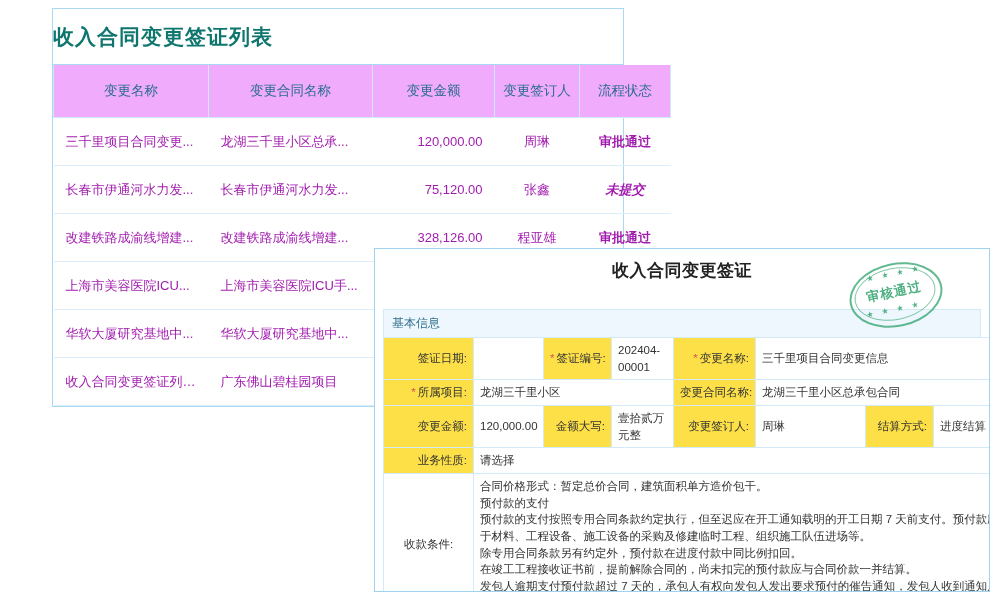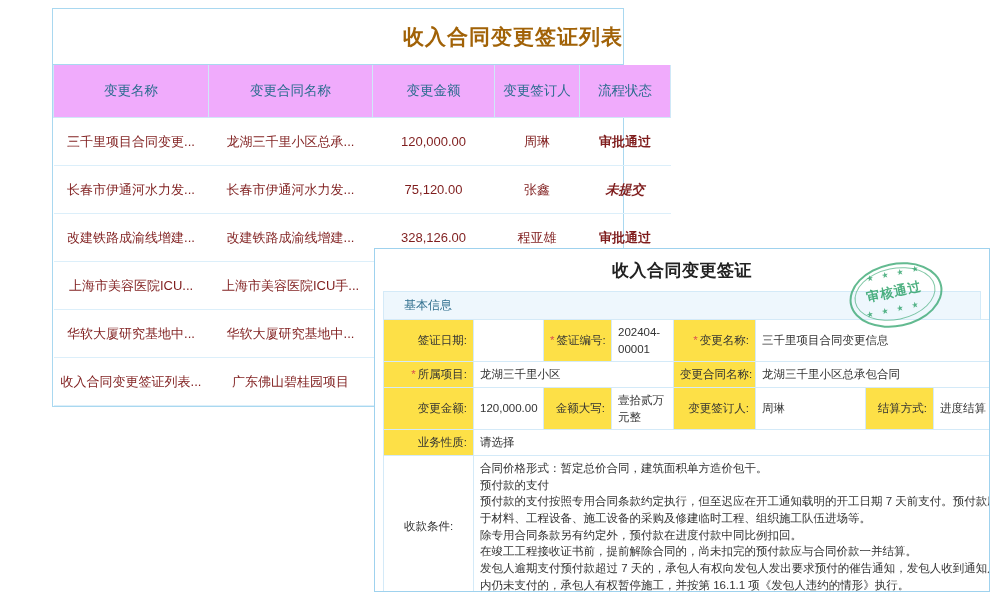--- a/index.html
+++ b/index.html
@@ -21,24 +21,24 @@
   .list-panel {
     position: absolute;
     left: 52px;
     top: 8px;
     width: 572px;
     background: #ffffff;
     border: 1px solid #a9d8f0;
     box-sizing: border-box;
   }
   .list-title {
-    text-align: right;
+    text-align: left;
     font-size: 21px;
     font-weight: bold;
-    color: #a16207;
+    color: #0f766e;
     padding: 14px 0 13px 0;
     border-bottom: 1px solid #a9d8f0;
     letter-spacing: 1px;
   }
   table.list-table {
     width: 100%;
     border-collapse: collapse;
     table-layout: fixed;
   }
   table.list-table th {
@@ -51,26 +51,25 @@
     border-top: none;
     padding: 2px 4px;
     line-height: 1.3;
   }
   table.list-table td {
     border: 1px solid #dcefFA;
     border-left: none;
     border-right: none;
     height: 47px;
     font-size: 13px;
-    padding: 0 6px;
-    color: #7f1d1d;
+    padding: 0 12px;
+    color: #a21caf;
     white-space: nowrap;
     overflow: hidden;
     text-overflow: ellipsis;
-    text-align: center;
   }
   td.cell-link { color: #3a8fd4; }
   td.cell-num { text-align: right; color: #222; }
   td.cell-person { text-align: center; color: #3a8fd4; }
   td.cell-status { text-align: center; font-weight: bold; }
   .status-pass { color: #0e7a4a; }
   .status-unsub { color: #1f5fbf; font-style: italic; }
 
   
   .c1 { width: 146px; }
@@ -89,31 +88,31 @@
     background: #ffffff;
     border: 1px solid #9fd2ee;
     box-sizing: border-box;
     overflow: hidden;
   }
   .detail-title {
     text-align: center;
     font-size: 17px;
     font-weight: bold;
     color: #222;
-    padding: 10px 0 9px 0;
+    padding: 10px 0 27px 0;
     letter-spacing: 0.5px;
   }
   .section-bar {
     margin: 0 8px;
     background: #eef7fd;
     border: 1px solid #d4eaf8;
     border-bottom: none;
     font-size: 12px;
     color: #31708f;
-    padding: 5px 20px;
+    padding: 5px 8px;
   }
   table.form-table {
     margin: 0 8px;
     width: calc(100% - 16px);
     border-collapse: collapse;
     table-layout: fixed;
   }
   table.form-table td {
     border: 1px solid #d4eaf8;
     font-size: 11.5px;

